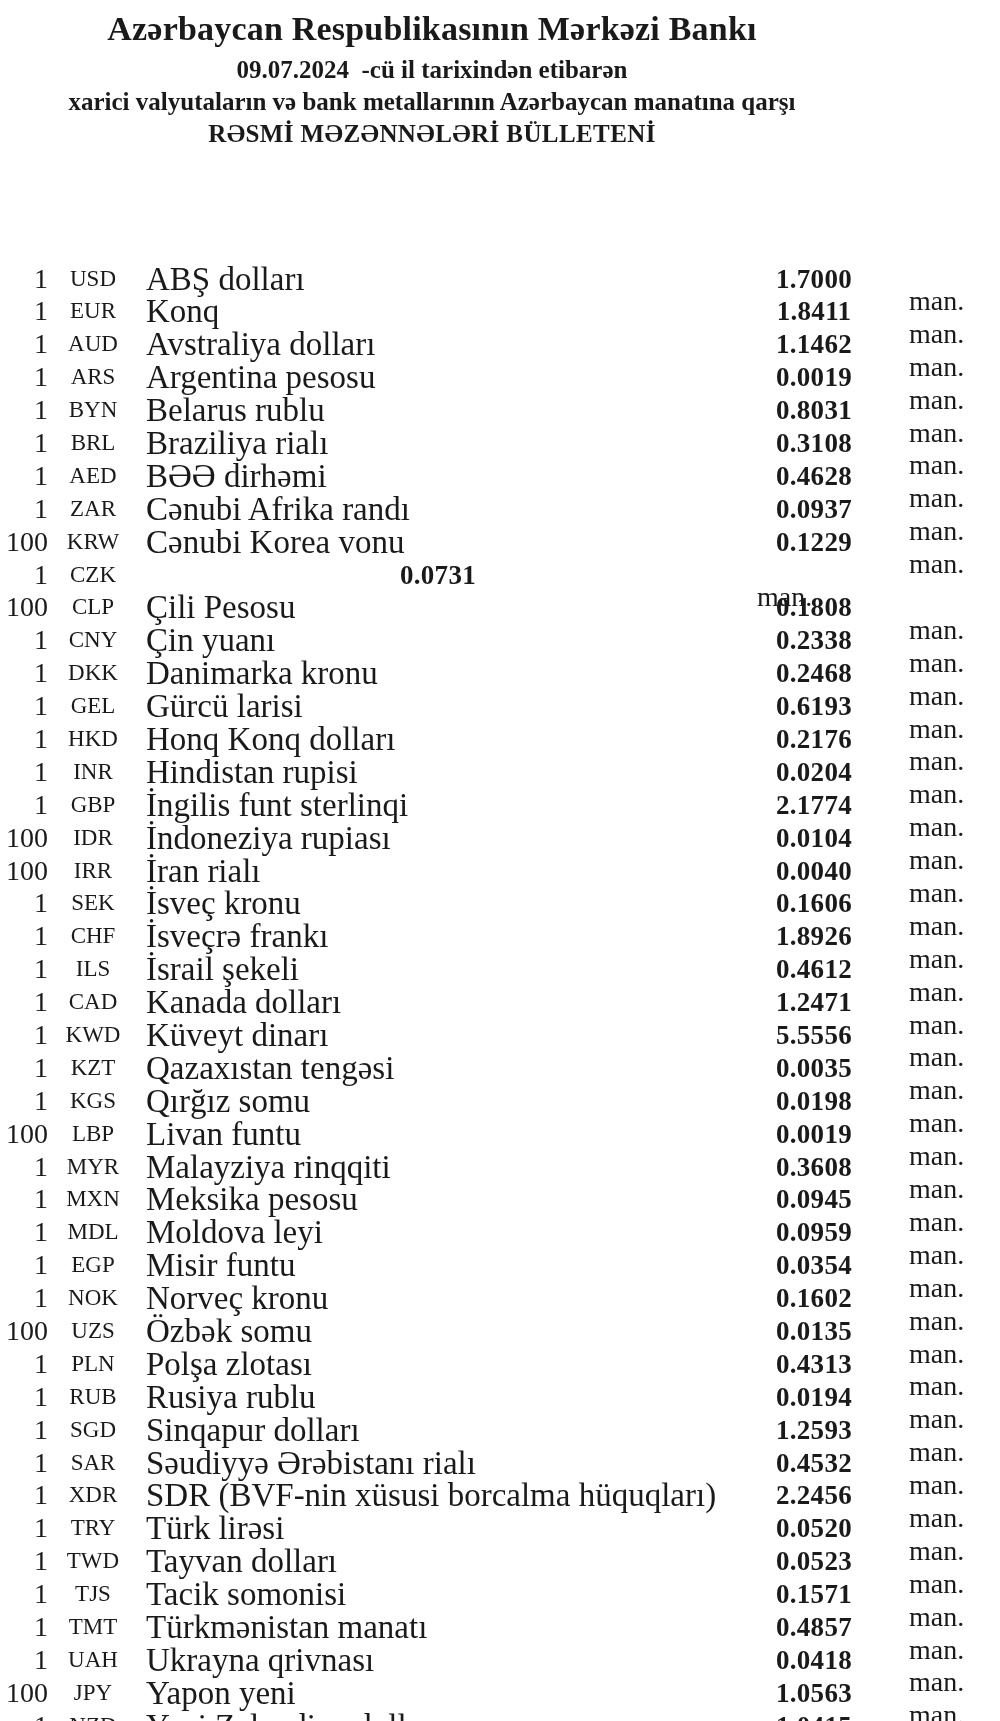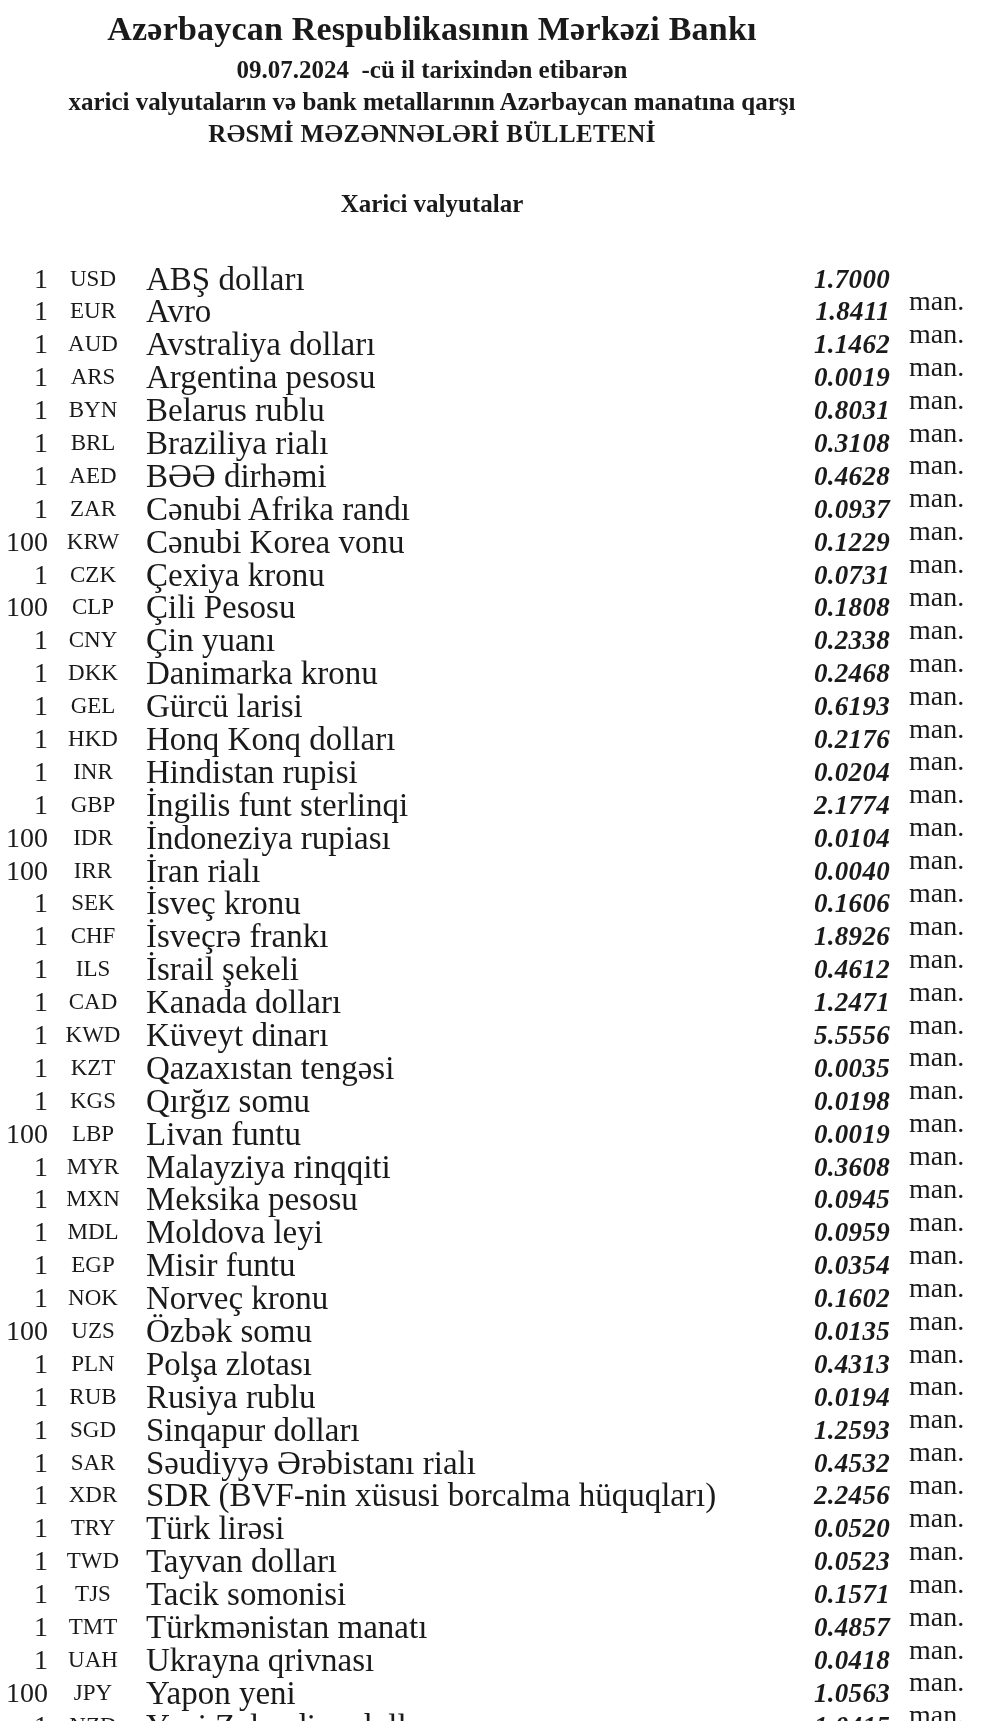--- a/index.html
+++ b/index.html
@@ -26,47 +26,46 @@
     grid-template-columns:48px 90px 600px 152px 110px;
     height:32.9px;
     align-items:center;
     font-size:30px;
     line-height:32.9px;
   }
   .cell{white-space:nowrap;overflow:visible;}
   .qty{text-align:right;font-size:28px;}
   .code{text-align:center;font-size:23px;}
   .name{text-align:left;padding-left:8px;font-size:33px;}
-  .rate{text-align:right;font-weight:bold;font-style:italic;font-size:27px;letter-spacing:.3px;}
+  .rate{text-align:center;font-weight:bold;font-size:27px;letter-spacing:.3px;}
   .unit{text-align:left;padding-left:19px;font-size:28px;margin-top:45px;}
 </style>
 </head>
 <body>
 
 <div class="page">
 
   <div class="hdr title">Azərbaycan Respublikasının Mərkəzi Bankı</div>
   <div class="hdr dateline">09.07.2024&nbsp; -cü il tarixindən etibarən</div>
   <div class="hdr bulletin">RƏSMİ MƏZƏNNƏLƏRİ BÜLLETENİ</div>
   <div class="hdr subtitle">xarici valyutaların və bank metallarının Azərbaycan manatına qarşı</div>
-  <div class="hdr section">Xarici valyutalar</div>
 
   <div class="rates">
     <div class="row">
       <div class="cell qty">1</div>
       <div class="cell code">USD</div>
       <div class="cell name">ABŞ dolları</div>
       <div class="cell rate">1.7000</div>
       <div class="cell unit">man.</div>
     </div>
 
     <div class="row">
       <div class="cell qty">1</div>
       <div class="cell code">EUR</div>
-      <div class="cell name">Avro</div>
+      <div class="cell name">Konq</div>
       <div class="cell rate">1.8411</div>
       <div class="cell unit">man.</div>
     </div>
 
     <div class="row">
       <div class="cell qty">1</div>
       <div class="cell code">AUD</div>
       <div class="cell name">Avstraliya dolları</div>
       <div class="cell rate">1.1462</div>
       <div class="cell unit">man.</div>
@@ -116,21 +115,20 @@
       <div class="cell qty">100</div>
       <div class="cell code">KRW</div>
       <div class="cell name">Cənubi Korea vonu</div>
       <div class="cell rate">0.1229</div>
       <div class="cell unit">man.</div>
     </div>
 
     <div class="row">
       <div class="cell qty">1</div>
       <div class="cell code">CZK</div>
-      <div class="cell name">Çexiya kronu</div>
       <div class="cell rate">0.0731</div>
       <div class="cell unit">man.</div>
     </div>
 
     <div class="row">
       <div class="cell qty">100</div>
       <div class="cell code">CLP</div>
       <div class="cell name">Çili Pesosu</div>
       <div class="cell rate">0.1808</div>
       <div class="cell unit">man.</div>

